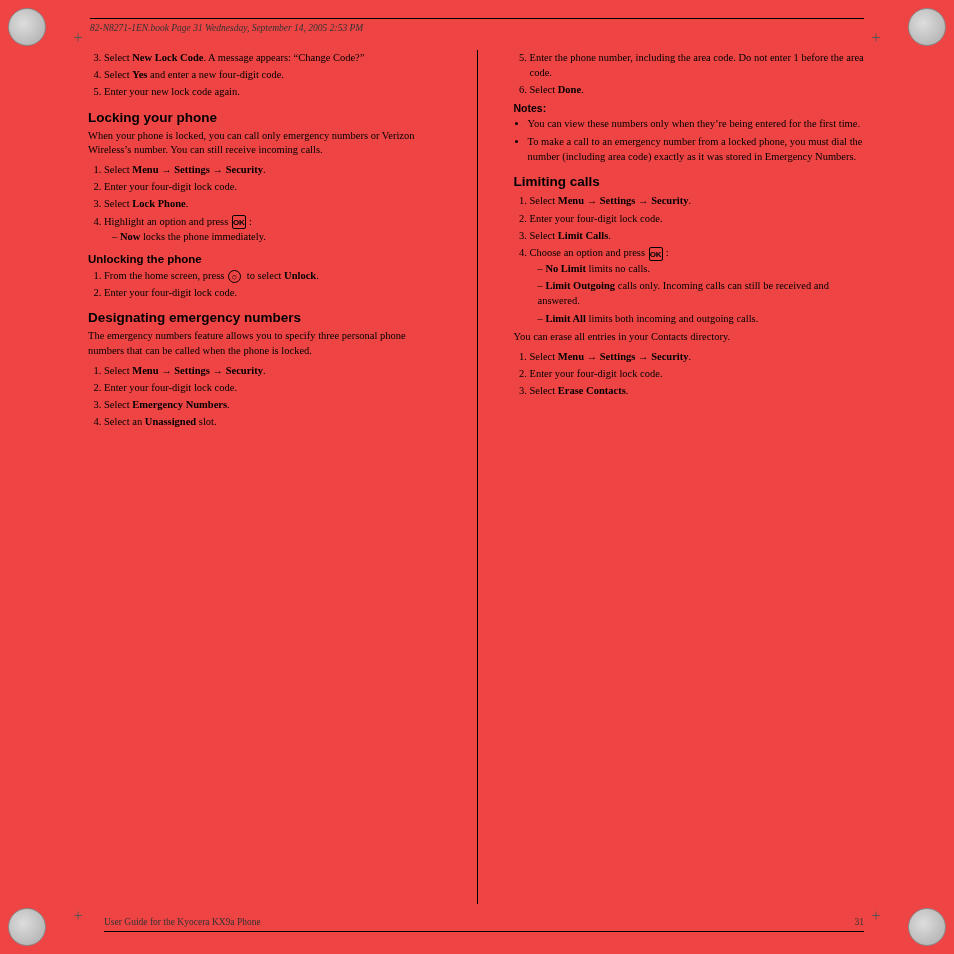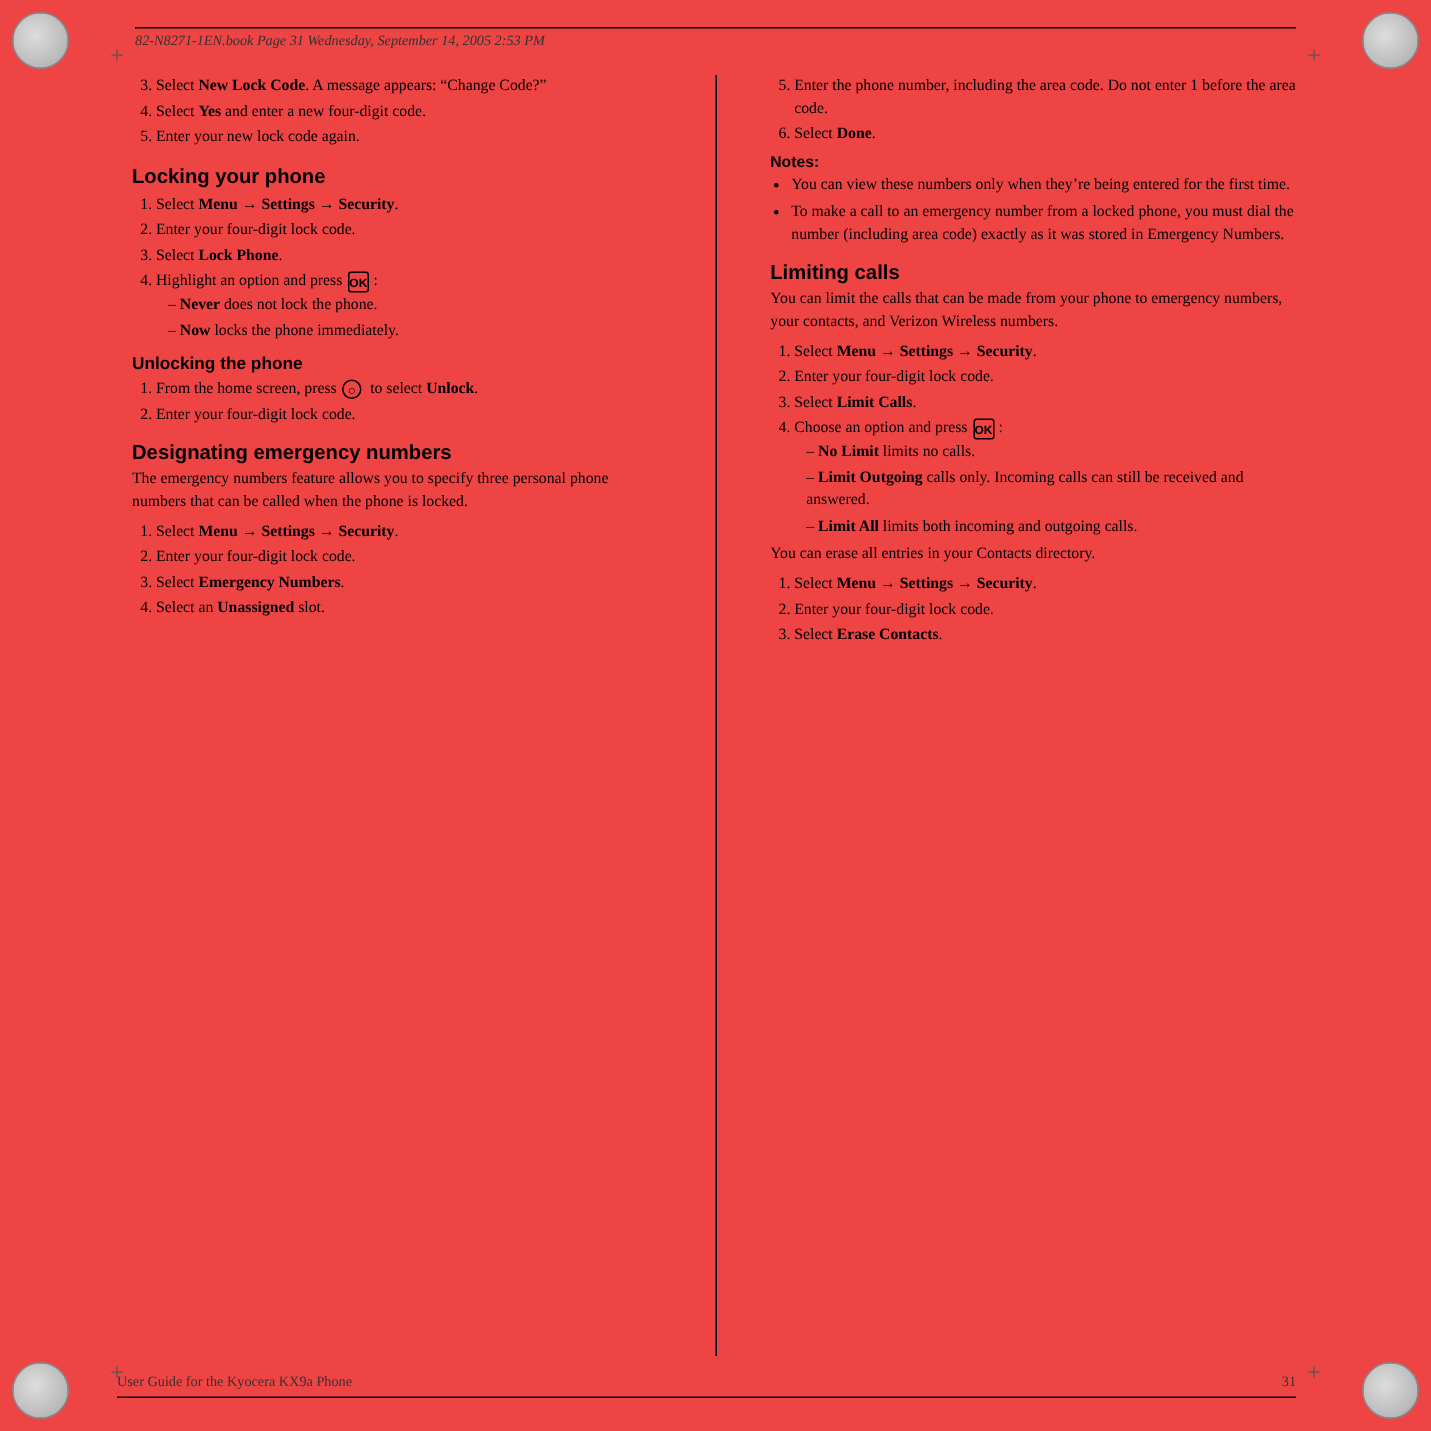--- a/index.html
+++ b/index.html
@@ -39,21 +39,21 @@
       border-top: 1px solid #000;
       padding-top: 4px;
       display: flex;
       justify-content: space-between;
     }
 
     
     .bottom-bar {
       position: absolute;
       bottom: 22px;
-      left: 78px;
+      left: 104px;
       right: 90px;
       font-size: 9.5px;
       color: #333;
       border-bottom: 1px solid #000;
       padding-bottom: 4px;
       display: flex;
       justify-content: space-between;
     }
 
     
@@ -272,27 +272,27 @@
 
     <div class="left-col">
 
       <ol start="3">
         <li>Select <strong>New Lock Code</strong>. A message appears: “Change Code?”</li>
         <li>Select <strong>Yes</strong> and enter a new four-digit code.</li>
         <li>Enter your new lock code again.</li>
       </ol>
 
       <div class="section-heading">Locking your phone</div>
+      <p>When your phone is locked, you can call only emergency numbers or Verizon Wireless’s number. You can still receive incoming calls.</p>
       <ol>
         <li>Select <strong>Menu</strong> <span class="arrow">→</span> <strong>Settings</strong> <span class="arrow">→</span> <strong>Security</strong>.</li>
         <li>Enter your four-digit lock code.</li>
         <li>Select <strong>Lock Phone</strong>.</li>
         <li>Highlight an option and press <span class="ok-icon">OK</span> :
           <ul class="sub-list">
-            <li><strong>Never</strong> does not lock the phone.</li>
             <li><strong>Now</strong> locks the phone immediately.</li>
           </ul>
         </li>
       </ol>
 
       <div class="subsection-heading">Unlocking the phone</div>
       <ol>
         <li>From the home screen, press <span class="nav-icon">○</span>  to select <strong>Unlock</strong>.</li>
         <li>Enter your four-digit lock code.</li>
       </ol>
@@ -317,21 +317,20 @@
         <li>Select <strong>Done</strong>.</li>
       </ol>
 
       <div class="notes-label">Notes:</div>
       <ul>
         <li>You can view these numbers only when they’re being entered for the first time.</li>
         <li>To make a call to an emergency number from a locked phone, you must dial the number (including area code) exactly as it was stored in Emergency Numbers.</li>
       </ul>
 
       <div class="section-heading">Limiting calls</div>
-      <p>You can limit the calls that can be made from your phone to emergency numbers, your contacts, and Verizon Wireless numbers.</p>
       <ol>
         <li>Select <strong>Menu</strong> <span class="arrow">→</span> <strong>Settings</strong> <span class="arrow">→</span> <strong>Security</strong>.</li>
         <li>Enter your four-digit lock code.</li>
         <li>Select <strong>Limit Calls</strong>.</li>
         <li>Choose an option and press <span class="ok-icon">OK</span> :
           <ul class="sub-list">
             <li><strong>No Limit</strong> limits no calls.</li>
             <li><strong>Limit Outgoing</strong> calls only. Incoming calls can still be received and answered.</li>
             <li><strong>Limit All</strong> limits both incoming and outgoing calls.</li>
           </ul>

